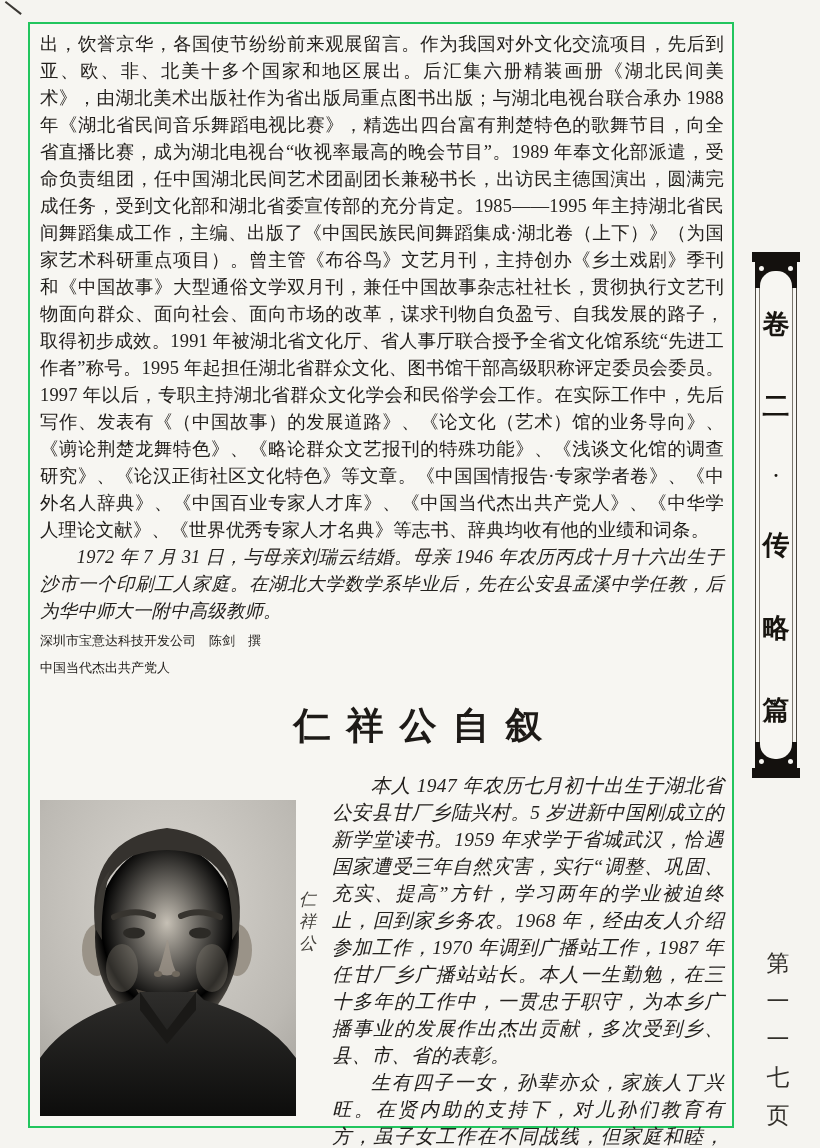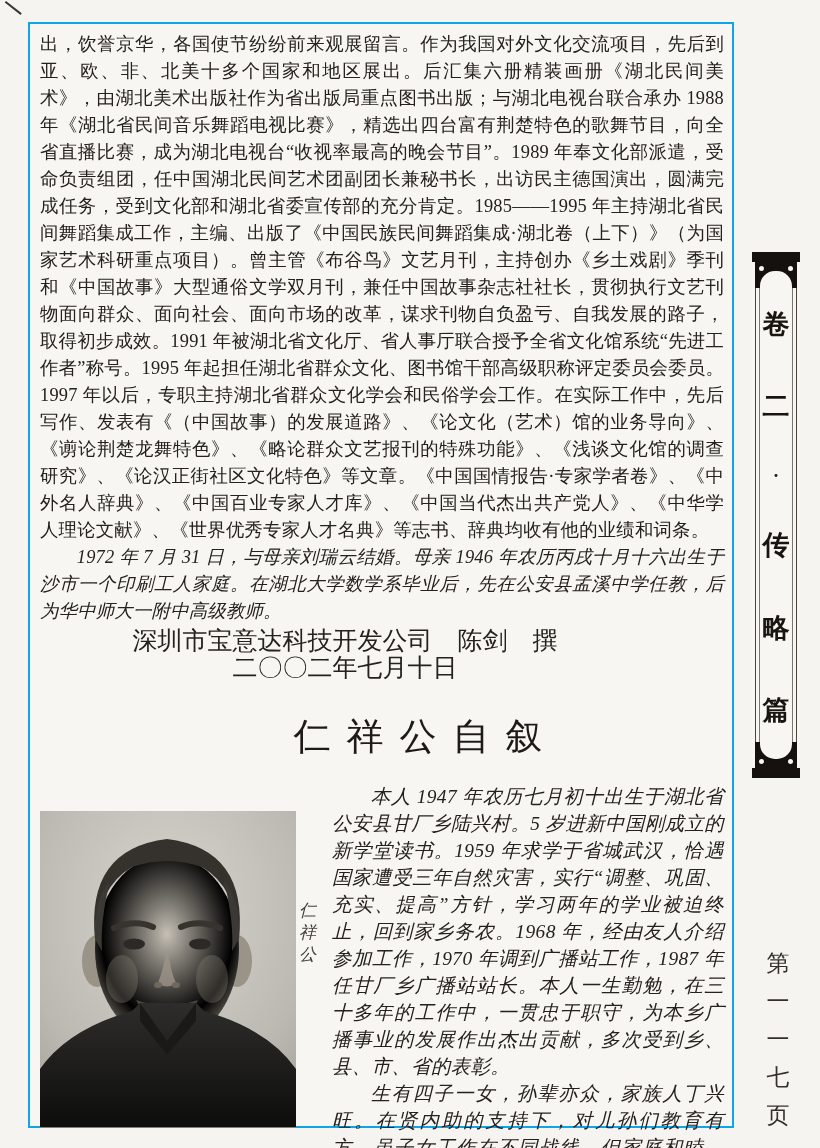--- a/index.html
+++ b/index.html
@@ -13,33 +13,33 @@
     overflow:hidden;
   }
   
   .scan-artifact{
     position:absolute; left:6px; top:1px; width:20px; height:2px;
     background:#3a3733; transform:rotate(38deg); transform-origin:left top;
   }
   
   .page-box{
     position:absolute; left:28px; top:22px; width:706px; height:1106px;
-    border:2px solid #0ea5e9;
+    border:2px solid #22c55e;
     background:#f7f6f2;
     padding:7px 8px 0 10px;
   }
   .body-text{ font-size:18.4px; line-height:27px; text-align:justify; letter-spacing:.2px; }
   .para{ text-align:justify; }
   .indent{ text-indent:2em;font-style:italic; }
-  .sig-block{ text-align:center; padding-right:74px; font-size:25px; line-height:27px; margin-top:2px; }
+  .sig-block{ text-align:left; padding-right:74px; font-size:13px; line-height:27px; margin-top:2px; }
   .sig-line2{ padding-right:0px; }
   .section-title{
-    margin-top:35px;
+    margin-top:24px;
     text-align:center;
-    font-size:37px; font-weight:normal; letter-spacing:16px;
+    font-size:37px; font-weight:bold; letter-spacing:16px;
     line-height:42px;
     transform:translateX(44px);
     color:#1d1a17;
   }
   .section-body{ display:flex; margin-top:25px; }
   .photo-block{ position:relative; width:292px; flex:0 0 292px; padding-top:28px; }
   .photo-frame{ width:256px; height:316px; display:block; }
   .photo-caption{
     position:absolute; right:16px; top:118px;
     display:flex; flex-direction:column; align-items:center; gap:3px;
@@ -95,21 +95,21 @@
 
 <div class="scan-artifact"></div>
 
 <div class="page-box">
   <div class="body-text">
     <p class="para">出，饮誉京华，各国使节纷纷前来观展留言。作为我国对外文化交流项目，先后到亚、欧、非、北美十多个国家和地区展出。后汇集六册精装画册《湖北民间美术》，由湖北美术出版社作为省出版局重点图书出版；与湖北电视台联合承办 1988 年《湖北省民间音乐舞蹈电视比赛》，精选出四台富有荆楚特色的歌舞节目，向全省直播比赛，成为湖北电视台“收视率最高的晚会节目”。1989 年奉文化部派遣，受命负责组团，任中国湖北民间艺术团副团长兼秘书长，出访民主德国演出，圆满完成任务，受到文化部和湖北省委宣传部的充分肯定。1985——1995 年主持湖北省民间舞蹈集成工作，主编、出版了《中国民族民间舞蹈集成·湖北卷（上下）》（为国家艺术科研重点项目）。曾主管《布谷鸟》文艺月刊，主持创办《乡土戏剧》季刊和《中国故事》大型通俗文学双月刊，兼任中国故事杂志社社长，贯彻执行文艺刊物面向群众、面向社会、面向市场的改革，谋求刊物自负盈亏、自我发展的路子，取得初步成效。1991 年被湖北省文化厅、省人事厅联合授予全省文化馆系统“先进工作者”称号。1995 年起担任湖北省群众文化、图书馆干部高级职称评定委员会委员。1997 年以后，专职主持湖北省群众文化学会和民俗学会工作。在实际工作中，先后写作、发表有《（中国故事）的发展道路》、《论文化（艺术）馆的业务导向》、《谫论荆楚龙舞特色》、《略论群众文艺报刊的特殊功能》、《浅谈文化馆的调查研究》、《论汉正街社区文化特色》等文章。《中国国情报告·专家学者卷》、《中外名人辞典》、《中国百业专家人才库》、《中国当代杰出共产党人》、《中华学人理论文献》、《世界优秀专家人才名典》等志书、辞典均收有他的业绩和词条。</p>
     <p class="para indent">1972 年 7 月 31 日，与母亲刘瑞云结婚。母亲 1946 年农历丙戌十月十六出生于沙市一个印刷工人家庭。在湖北大学数学系毕业后，先在公安县孟溪中学任教，后为华中师大一附中高级教师。</p>
   </div>
   <div class="sig-block">
     <div>深圳市宝意达科技开发公司　陈剑　撰</div>
-    <div class="sig-line2">二〇〇二年七月十日</div>
+    <div class="sig-line2">中国当代杰出共产党人</div>
   </div>
 
   <h1 class="section-title">仁祥公自叙</h1>
 
   <div class="section-body">
     <div class="photo-block">
       <svg class="photo-frame" viewBox="0 0 256 316" xmlns="http://www.w3.org/2000/svg">
         <defs>
           <radialGradient id="bgGrad" cx="50%" cy="32%" r="80%">
             <stop offset="0%" stop-color="#d8d5cf"></stop>

